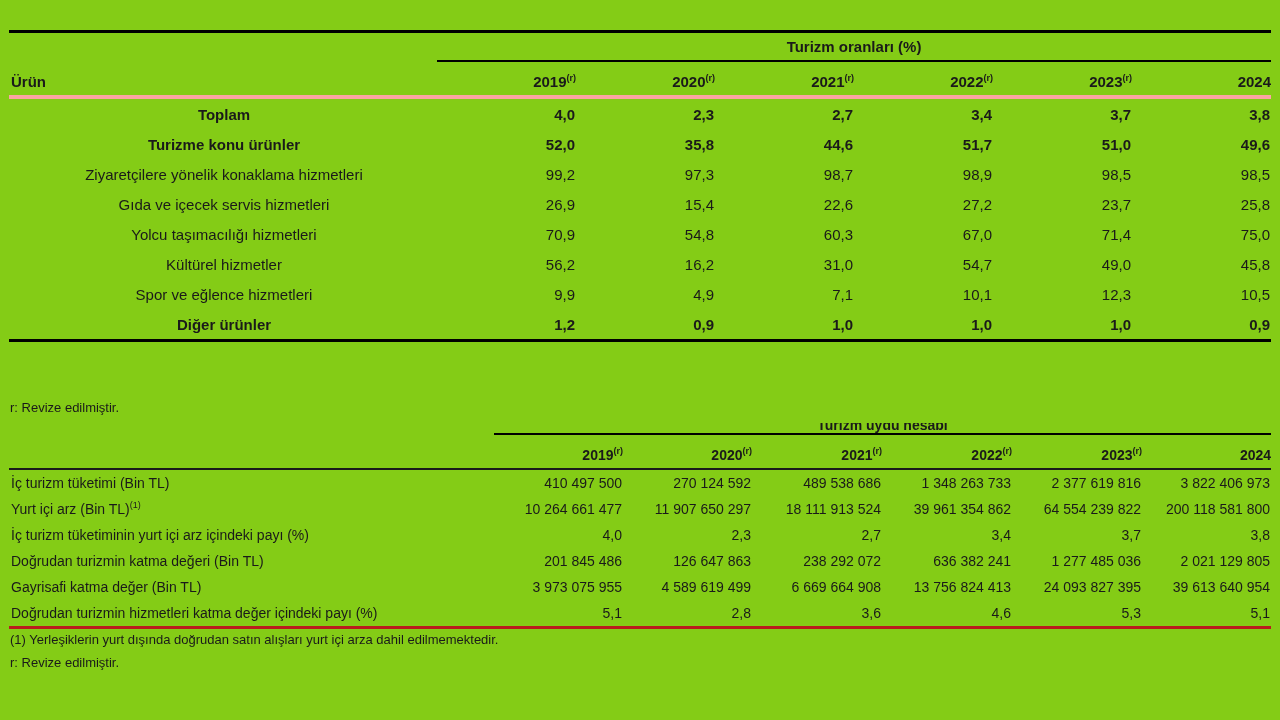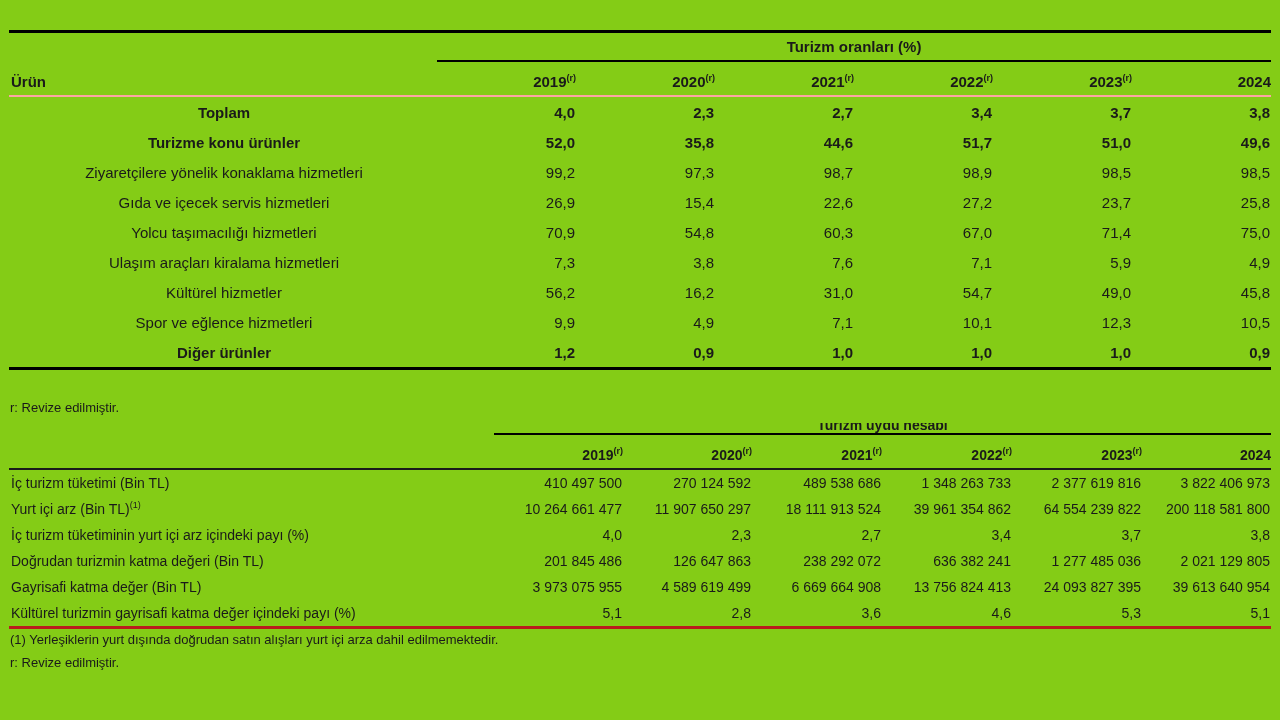--- a/index.html
+++ b/index.html
@@ -15,21 +15,21 @@
   td,th{padding:0;vertical-align:middle;font-weight:normal;overflow:hidden;white-space:nowrap;}
 
   
   .t1-wrap{position:absolute;left:9px;top:30px;}
   .t1{border-top:3px solid #000;border-bottom:3px solid #000;}
   .t1 .spanner-cell{
     border-bottom:2px solid #000;
     text-align:center;font-weight:bold;font-size:15px;height:27px;
   }
   .t1 .years-row td, .t1 .years-row th{
-    border-bottom:2px solid #fca5a5;height:28px;
+    border-bottom:4px solid #fca5a5;height:28px;
     font-weight:bold;font-size:15px;text-align:right;vertical-align:bottom;
     padding-bottom:5px;
   }
   .t1 .years-row .urun{text-align:left;padding-left:2px;}
   .t1 tbody td{height:30px;font-size:15px;}
   .t1 tbody td.lbl{text-align:center;padding-left:2px;}
   .t1 tbody td.val{text-align:right;padding-right:1px;}
   .t1 tbody tr.bold td{font-weight:bold;}
 
   
@@ -130,29 +130,20 @@
             <td class="val">25,8</td>
           </tr>
           <tr>
             <td class="lbl">Yolcu taşımacılığı hizmetleri</td>
             <td class="val">70,9</td>
             <td class="val">54,8</td>
             <td class="val">60,3</td>
             <td class="val">67,0</td>
             <td class="val">71,4</td>
             <td class="val">75,0</td>
-          </tr>
-          <tr>
-            <td class="lbl">Ulaşım araçları kiralama hizmetleri</td>
-            <td class="val">7,3</td>
-            <td class="val">3,8</td>
-            <td class="val">7,6</td>
-            <td class="val">7,1</td>
-            <td class="val">5,9</td>
-            <td class="val">4,9</td>
           </tr>
           <tr>
             <td class="lbl">Kültürel hizmetler</td>
             <td class="val">56,2</td>
             <td class="val">16,2</td>
             <td class="val">31,0</td>
             <td class="val">54,7</td>
             <td class="val">49,0</td>
             <td class="val">45,8</td>
           </tr>
@@ -250,21 +241,21 @@
           <tr>
             <td class="lbl">Gayrisafi katma değer (Bin TL)</td>
             <td class="val">3 973 075 955</td>
             <td class="val">4 589 619 499</td>
             <td class="val">6 669 664 908</td>
             <td class="val">13 756 824 413</td>
             <td class="val">24 093 827 395</td>
             <td class="val">39 613 640 954</td>
           </tr>
           <tr>
-            <td class="lbl">Kültürel turizmin gayrisafi katma değer içindeki payı (%)</td>
+            <td class="lbl">Doğrudan turizmin hizmetleri katma değer içindeki payı (%)</td>
             <td class="val">5,1</td>
             <td class="val">2,8</td>
             <td class="val">3,6</td>
             <td class="val">4,6</td>
             <td class="val">5,3</td>
             <td class="val">5,1</td>
           </tr>
         </tbody>
     </table>
   </div>

